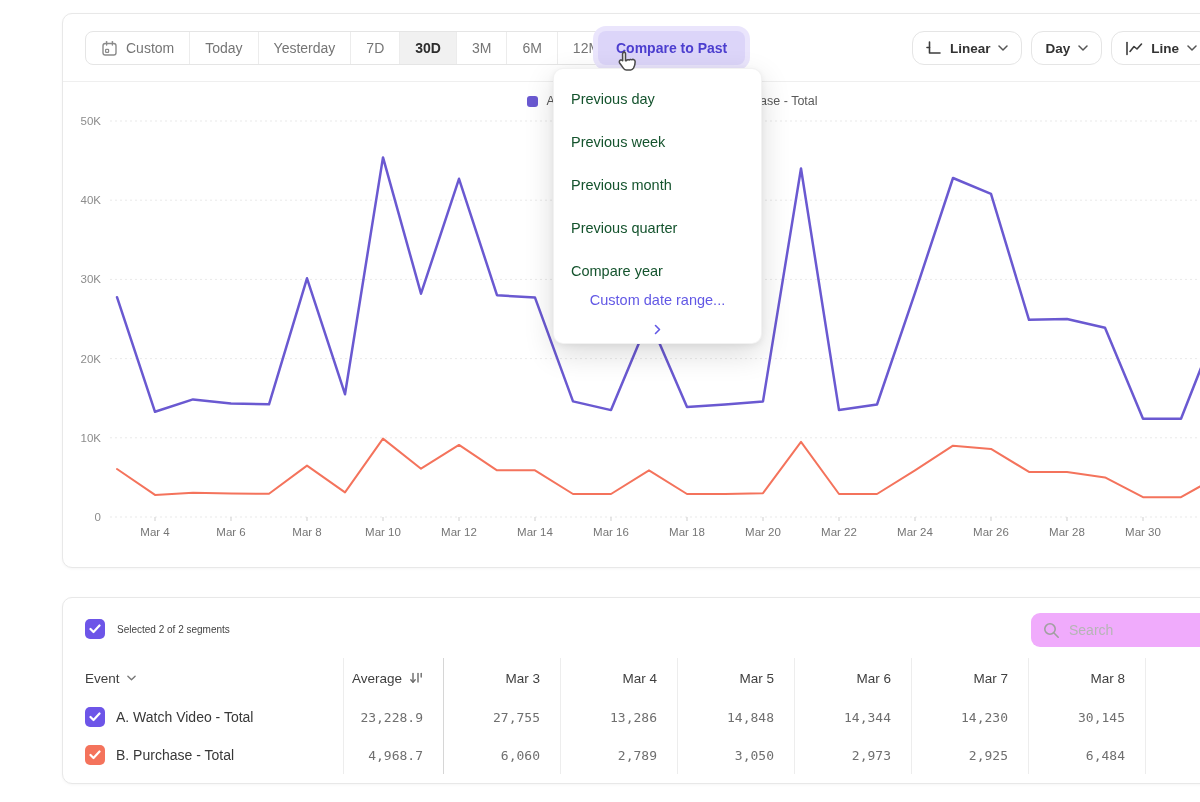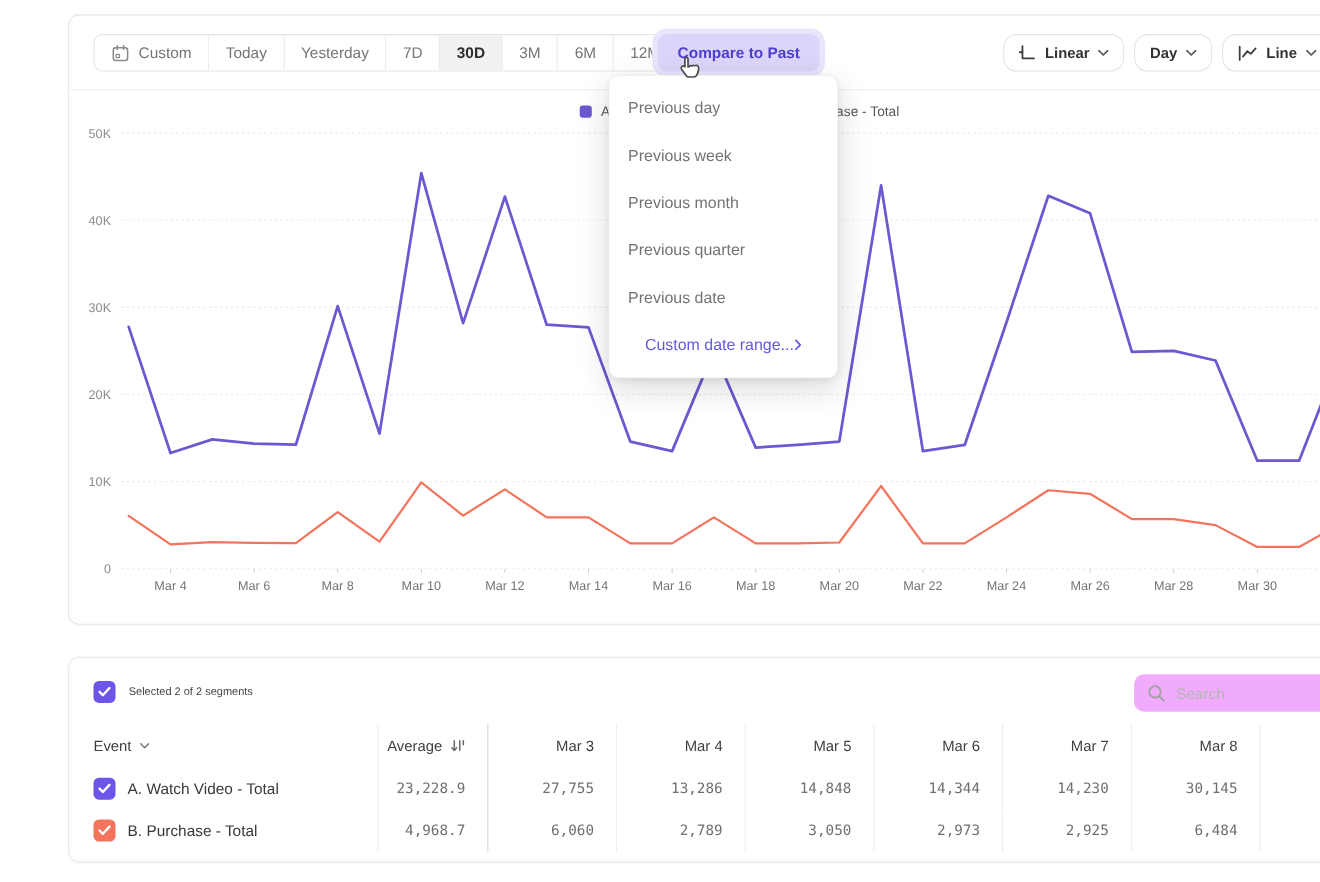--- a/index.html
+++ b/index.html
@@ -57,23 +57,23 @@
 
   
   .dropdown {
     position:absolute; left:553px; top:68px; width:209px; z-index:50;
     background:#fff; border-radius:10px; border:1px solid rgba(0,0,0,.05);
     box-shadow:0 10px 30px rgba(0,0,0,.14), 0 2px 6px rgba(0,0,0,.06);
     padding:8px 0;
   }
   .menu-item {
     height:43px; display:flex; align-items:center; padding:0 17px;
-    font-size:14.5px; color:#737373; cursor:pointer;
-  }
-  .menu-item.accent { color:#6258e5; justify-content:center; }
+    font-size:14.5px; color:#14532d; cursor:pointer;
+  }
+  .menu-item.accent { color:#6258e5; justify-content:space-between;flex-direction:column; }
 
   .cursor-wrap { position:absolute; left:613px; top:50px; z-index:60; pointer-events:none; }
 
   
   .checkbox {
     width:20px; height:20px; border-radius:5px; display:flex; align-items:center;
     justify-content:center; cursor:pointer; flex:0 0 auto;
   }
   .segments-row { position:absolute; left:22px; top:21px; display:flex; align-items:center; gap:12px; }
   .segments-label { font-size:10px; color:#434343; }
@@ -364,21 +364,21 @@
       </div>
     <div class="cell r last-b num"></div>
   </div>
 </div>
 
 <div class="dropdown">
   <div class="menu-item">Previous day</div>
   <div class="menu-item">Previous week</div>
   <div class="menu-item">Previous month</div>
   <div class="menu-item">Previous quarter</div>
-  <div class="menu-item">Previous date</div>
+  <div class="menu-item">Compare year</div>
   <div class="menu-item accent">
     <span>Custom date range...</span>
     <svg width="7" height="11" viewBox="0 0 7 11">
       <polyline points="1.5,1.5 5.5,5.5 1.5,9.5" fill="none" stroke="#6258e5" stroke-width="1.6" stroke-linecap="round" stroke-linejoin="round"></polyline>
     </svg>
   </div>
 </div>
 
 <div class="cursor-wrap">
   <svg width="26" height="28" viewBox="0 0 20 22">

